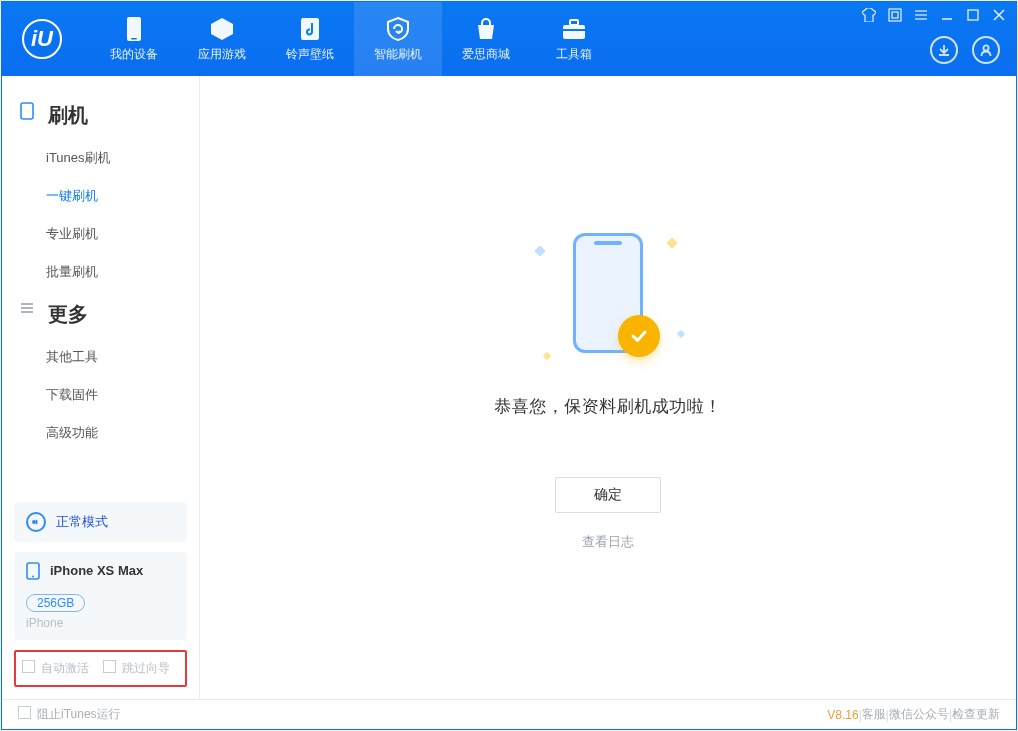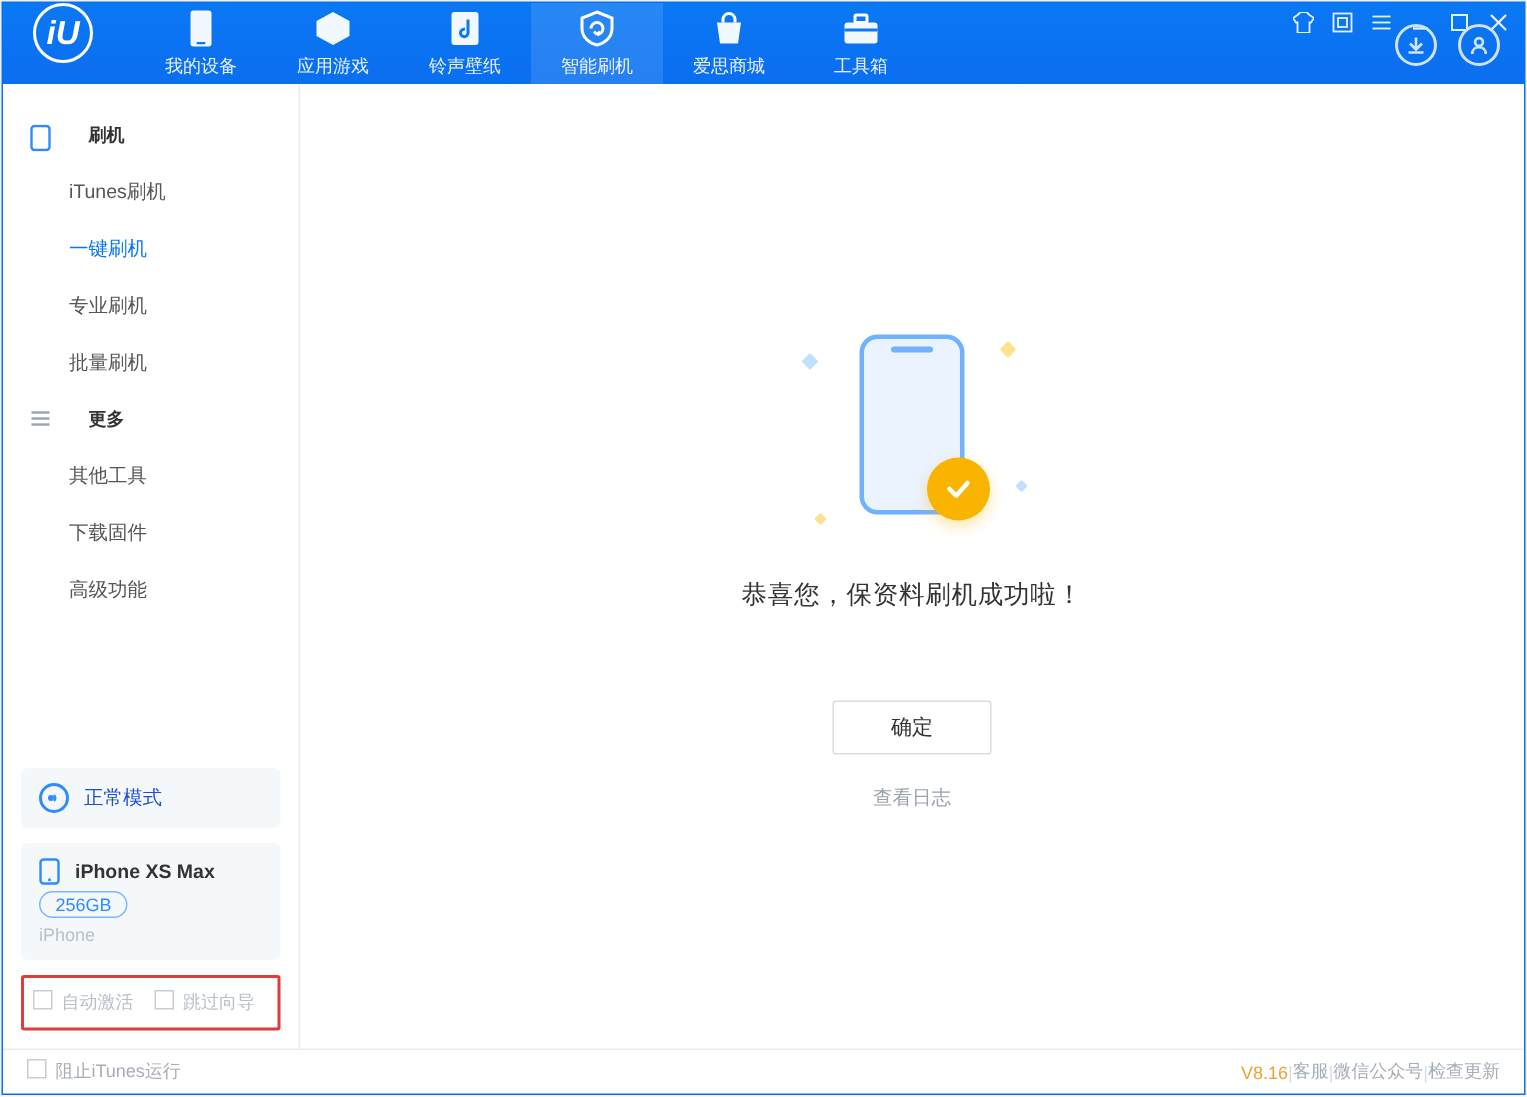--- a/index.html
+++ b/index.html
@@ -1,51 +1,51 @@
 <!DOCTYPE html>
 <html><head>
 <meta charset="utf-8">
 <style>
 * { margin: 0; padding: 0; box-sizing: border-box; font-family: "Microsoft YaHei", Arial, sans-serif; }
 body { background: #eef1f5; width: 1018px; height: 731px; overflow: hidden; }
 .window { width: 1016px; height: 729px; margin: 1px; background: #fff; border: 1px solid #0a6ff0; display: flex; flex-direction: column; }
 
 
-.titlebar { height: 54px; background: linear-gradient(180deg, #0a78f3 0%, #0a6ef0 100%); display: flex; align-items: flex-start; color: #fff; position: relative; }
+.titlebar { height: 74px; background: linear-gradient(180deg, #0a78f3 0%, #0a6ef0 100%); display: flex; align-items: center; color: #fff; position: relative; }
 .logo-block { display: flex; align-items: center; padding: 0 18px 0 20px; cursor: default; }
 .logo-circle { width: 40px; height: 40px; border: 2px solid #fff; border-radius: 50%; display: flex; align-items: center; justify-content: center; font-style: italic; font-weight: 700; font-size: 22px; margin-right: 10px; }
 .logo-text .cn { font-size: 20px; font-weight: 700; letter-spacing: 1px; }
 .logo-text .url { font-size: 12px; opacity: 0.9; letter-spacing: 1px; }
 .tabs { display: flex; height: 100%; }
 .tab { width: 88px; display: flex; flex-direction: column; align-items: center; justify-content: center; gap: 4px; color: #eaf2ff; cursor: pointer; position: relative; }
 .tab.active { background: rgba(255,255,255,0.12); }
 .tab .ticon { width: 26px; height: 26px; display: flex; align-items: center; justify-content: center; }
 .tab .tlabel { font-size: 12px; }
 .title-right { position: absolute; top: 6px; right: 10px; display: flex; gap: 12px; color: #eaf2ff; font-size: 14px; align-items: center; }
 .title-right .wicon { cursor: pointer; opacity: 0.9; display: inline-flex; }
 .big-icons { position: absolute; bottom: 12px; right: 16px; display: flex; gap: 14px; }
 .big-icons .cicon { width: 28px; height: 28px; border: 2px solid #cfe3ff; border-radius: 50%; display: flex; align-items: center; justify-content: center; cursor: pointer; }
 
 
 .body { flex: 1; display: flex; min-height: 0; }
 .sidebar { width: 198px; border-right: 1px solid #e8ecf1; display: flex; flex-direction: column; }
 .side-scroll { flex: 1; overflow: auto; padding-top: 16px; }
-.group-header { display: flex; align-items: flex-end; gap: 23px; padding: 10px 18px; font-size: 12px; color: #333; font-weight: 600; }
+.group-header { display: flex; align-items: flex-start; gap: 12px; padding: 10px 18px; font-size: 20px; color: #333; font-weight: 600; }
 .group-header .ghicon { width: 16px; height: 16px; display: inline-flex; color: #2e8bff; }
 .side-item { padding: 10px 18px 10px 44px; font-size: 13px; color: #555; cursor: pointer; }
 .side-item.active { color: #0a78f3; }
 .side-bottom { padding: 0 12px 12px; }
 .status-card, .device-card { background: #f5f8fb; border-radius: 4px; padding: 10px 12px; margin-bottom: 10px; }
 .status-row { display: flex; align-items: center; gap: 10px; }
 .status-icon { width: 20px; height: 20px; border-radius: 50%; border: 2px solid #2e8bff; display: flex; align-items: center; justify-content: center; }
 .status-text { font-size: 13px; color: #1d4ed8; }
 .device-row { display: flex; align-items: center; gap: 8px; }
 .device-icon { width: 16px; height: 16px; }
 .device-name { font-size: 13px; font-weight: 700; color: #333; }
-.capacity-pill { display: inline-block; margin-top: 6px; padding: 1px 10px; border: 1px solid #7bb6ff; color: #2e8bff; border-radius: 10px; font-size: 12px; }
+.capacity-pill { display: inline-block; margin-top: 16px; padding: 1px 10px; border: 1px solid #7bb6ff; color: #2e8bff; border-radius: 10px; font-size: 12px; }
 .device-sub { font-size: 12px; color: #b9c0c9; margin-top: 4px; }
 .opts-box { border: 2px solid #e33b3b; border-radius: 2px; padding: 8px 6px; display: flex; gap: 14px; align-items: center; }
 .chk { display: flex; gap: 6px; font-size: 12px; color: #b9c0c9; cursor: pointer; }
 .chkbox { width: 13px; height: 13px; border: 1px solid #c7cdd5; display: inline-block; }
 
 
 .main { flex: 1; display: flex; flex-direction: column; align-items: center; justify-content: center; gap: 20px; }
 .hero { position: relative; width: 180px; height: 150px; }
 .phone { position: absolute; left: 55px; top: 8px; width: 70px; height: 120px; border: 3px solid #6fb2ff; border-radius: 12px; background: #eaf3ff; }
 .phone::before { content: ""; position: absolute; top: 5px; left: 50%; transform: translateX(-50%); width: 28px; height: 4px; border-radius: 3px; background: #6fb2ff; }

